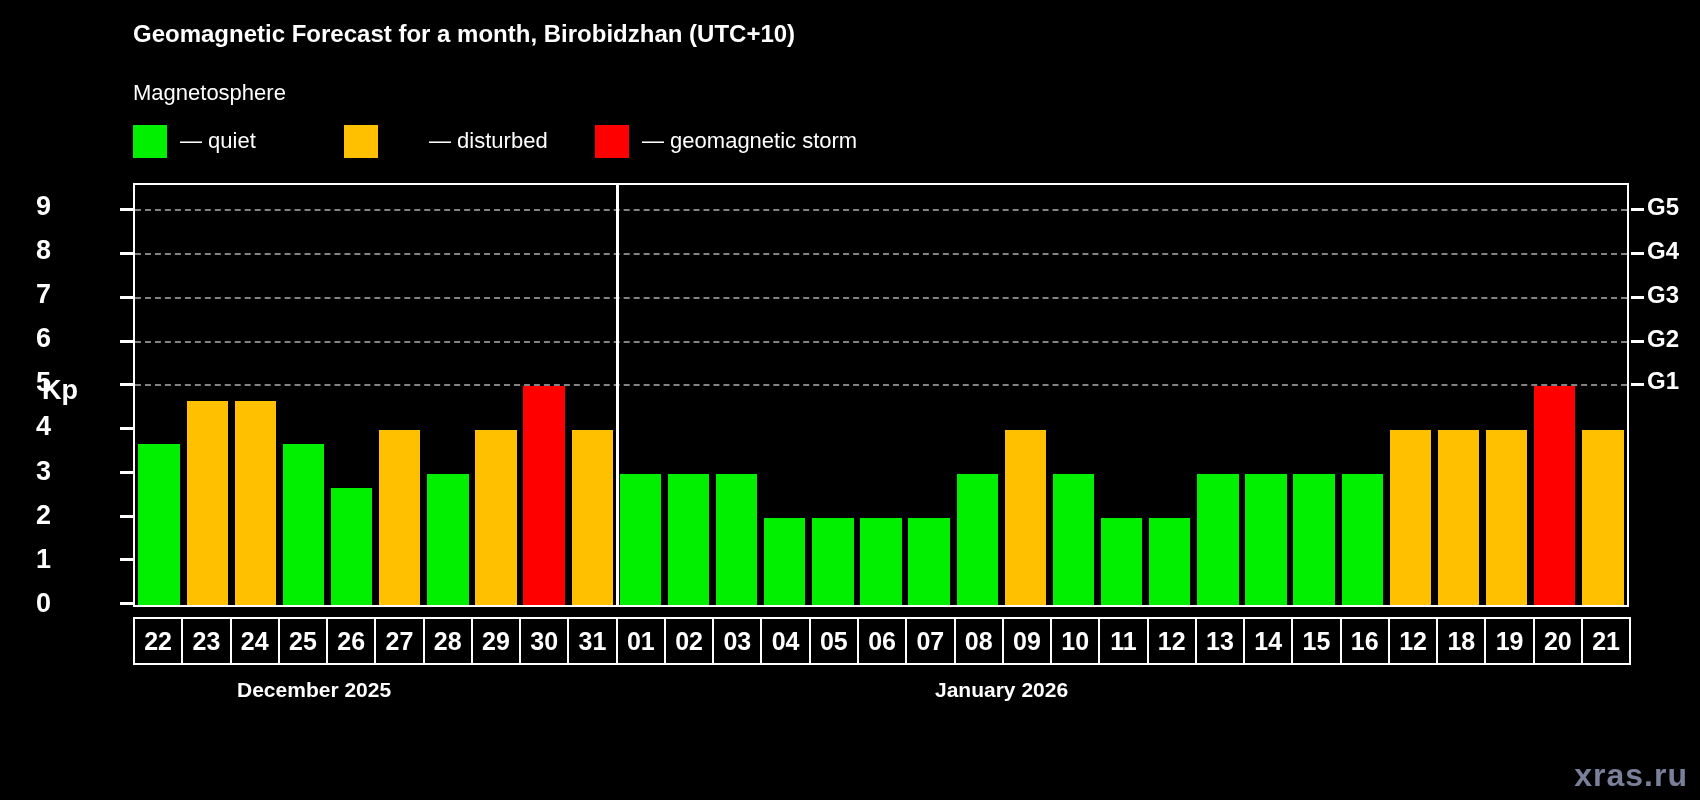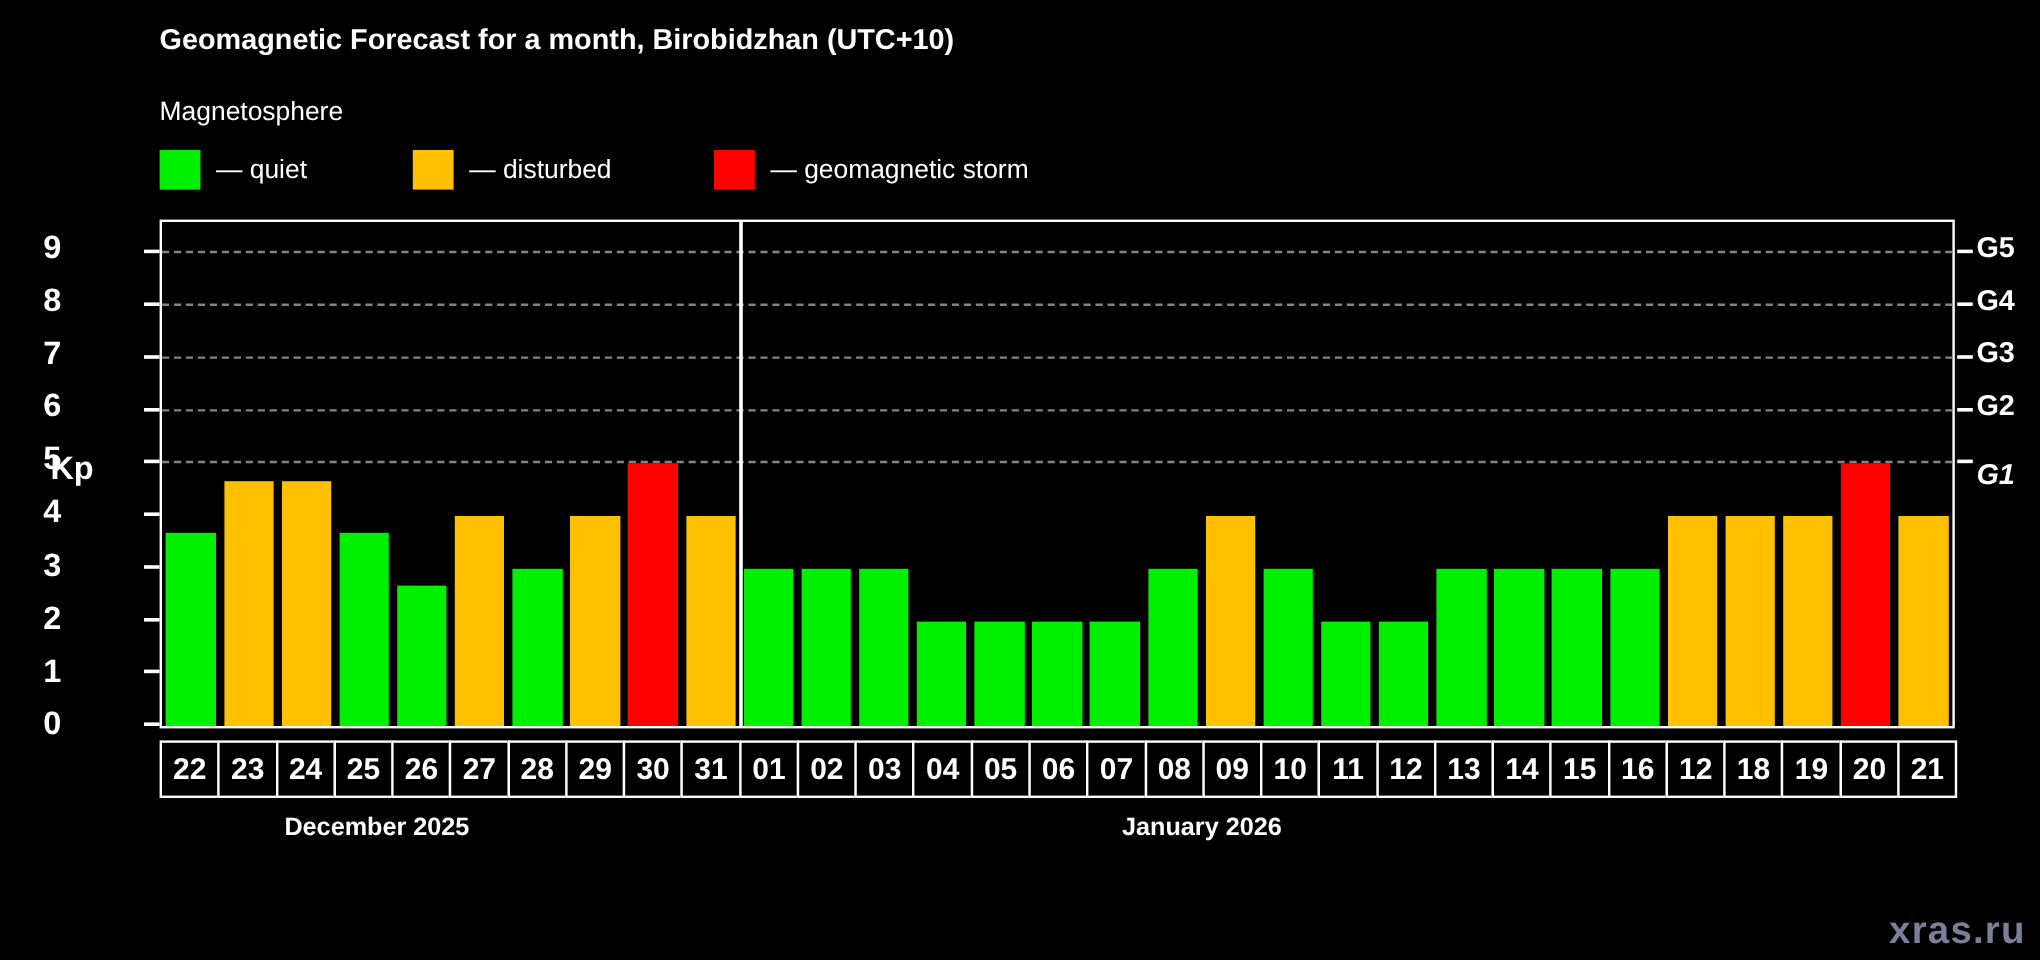--- a/index.html
+++ b/index.html
@@ -64,21 +64,21 @@
 <div id="root">
 
   <div class="title">Geomagnetic Forecast for a month, Birobidzhan (UTC+10)</div>
   <div class="subtitle">Magnetosphere</div>
 
   <div class="mlegend" id="mlegend">
       <div class="item" style="left: 0px;">
         <span class="swatch" style="background: rgb(0, 240, 0);"></span>
         <span class="mlabel">— quiet</span>
       </div>
-      <div class="item" style="left: 211px;">
+      <div class="item" style="left: 211px; gap: 38px;">
         <span class="swatch" style="background: rgb(255, 192, 0);"></span>
         <span class="mlabel">— disturbed</span>
       </div>
       <div class="item" style="left: 462px;">
         <span class="swatch" style="background: rgb(254, 0, 0);"></span>
         <span class="mlabel">— geomagnetic storm</span>
       </div>
     </div>
 
 
@@ -219,21 +219,21 @@
       <div class="ylab" style="top: 455.5px;">3</div>
       <div class="ylab" style="top: 499.667px;">2</div>
       <div class="ylab" style="top: 543.833px;">1</div>
       <div class="ylab" style="top: 588px;">0</div>
     </div>
   <div id="glabels">
       <div class="glab" style="top: 192.5px;">G5</div>
       <div class="glab" style="top: 236.667px;">G4</div>
       <div class="glab" style="top: 280.833px;">G3</div>
       <div class="glab" style="top: 325px;">G2</div>
-      <div class="glab" style="top: 382px; font-style: italic;">G1</div>
+      <div class="glab" style="top: 367px;">G1</div>
     </div>
 
   <div id="dates">
       <div class="dcell">
         <span>22</span>
       </div>
       <div class="dcell">
         <span>23</span>
       </div>
       <div class="dcell">

